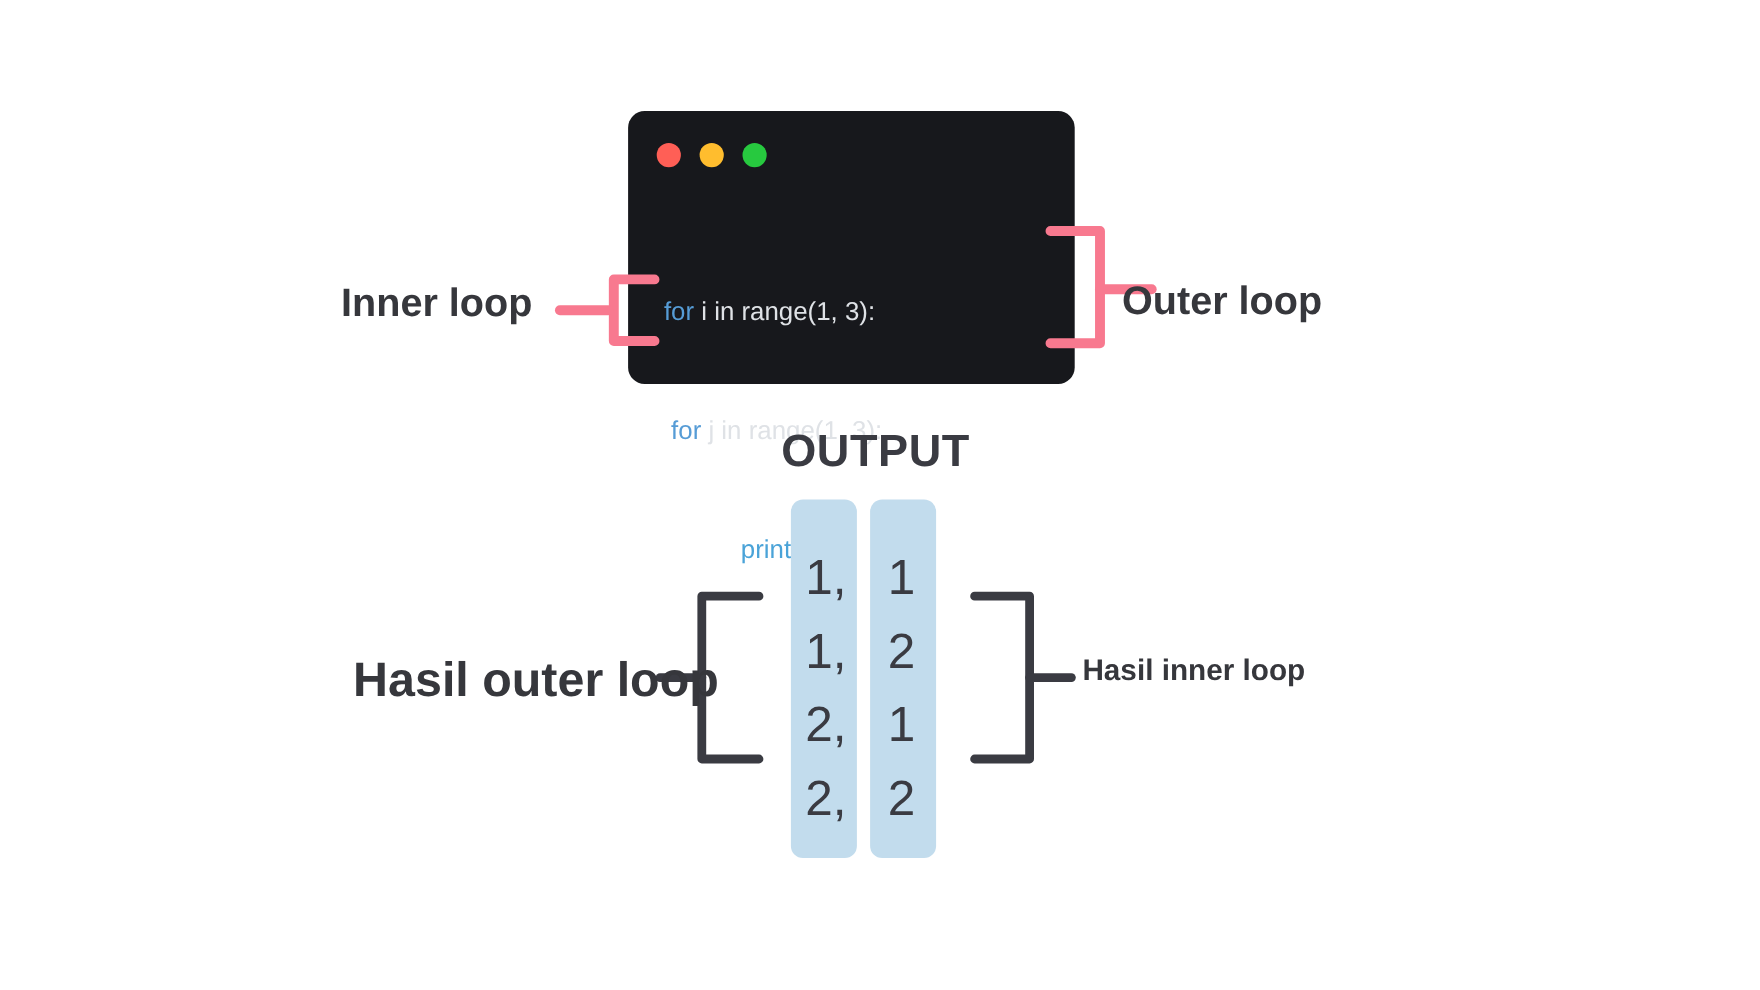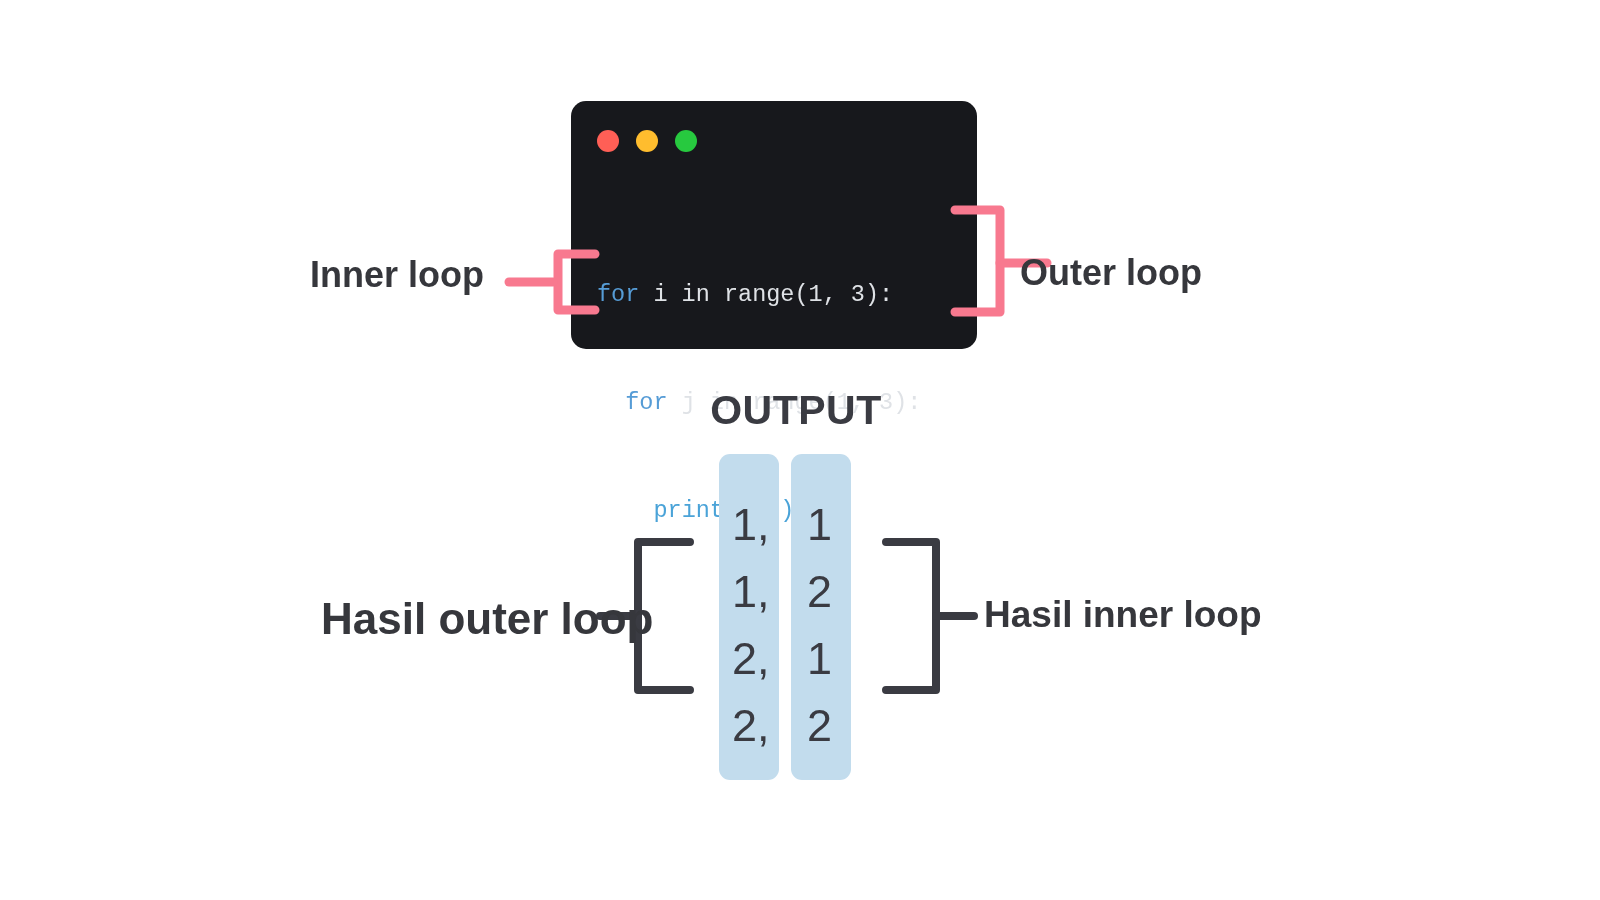--- a/index.html
+++ b/index.html
@@ -35,26 +35,27 @@
     gap: 17px;
   }
   .traffic-dot {
     width: 22px;
     height: 22px;
     border-radius: 50%;
   }
   #code-body {
     position: absolute;
     left: 26px;
-    top: 104px;
-    font-family: Liberation Mono, monospace;
+    top: 92px;
+    font-family: Liberation Sans, sans-serif;
     font-size: 23.5px;
     line-height: 36px;
     white-space: pre;
     letter-spacing: 0px;
+    text-align: center;
   }
   .code-line { display: block; color: #dfe2e6; }
   .tok-kw   { color: #569cd6; }
   .tok-fn   { color: #4aa3d8; }
   .tok-plain{ color: #dfe2e6; }
 
   
   .bracket-svg { position: absolute; overflow: visible; }
 
   #inner-loop-bracket { left: 500px;  top: 240px; }
@@ -64,21 +65,21 @@
   .annot-label {
     position: absolute;
     color: #36373c;
     font-size: 36px;
     font-weight: 700;
     white-space: nowrap;
   }
   #inner-loop-label { left: 310px; top: 254px; }
   #outer-loop-label { left: 1020px; top: 252px; }
   #hasil-outer-label { left: 321px; top: 594px; font-size: 44px; }
-  #hasil-inner-label { left: 984px; top: 594px; font-size: 37px; }
+  #hasil-inner-label { left: 984px; top: 594px; font-size: 27px; }
 
   
   #output-heading {
     position: absolute;
     left: 12px;
     top: 387px;
     width: 1600px;
     text-align: center;
     font-size: 41px;
     font-weight: bold;

